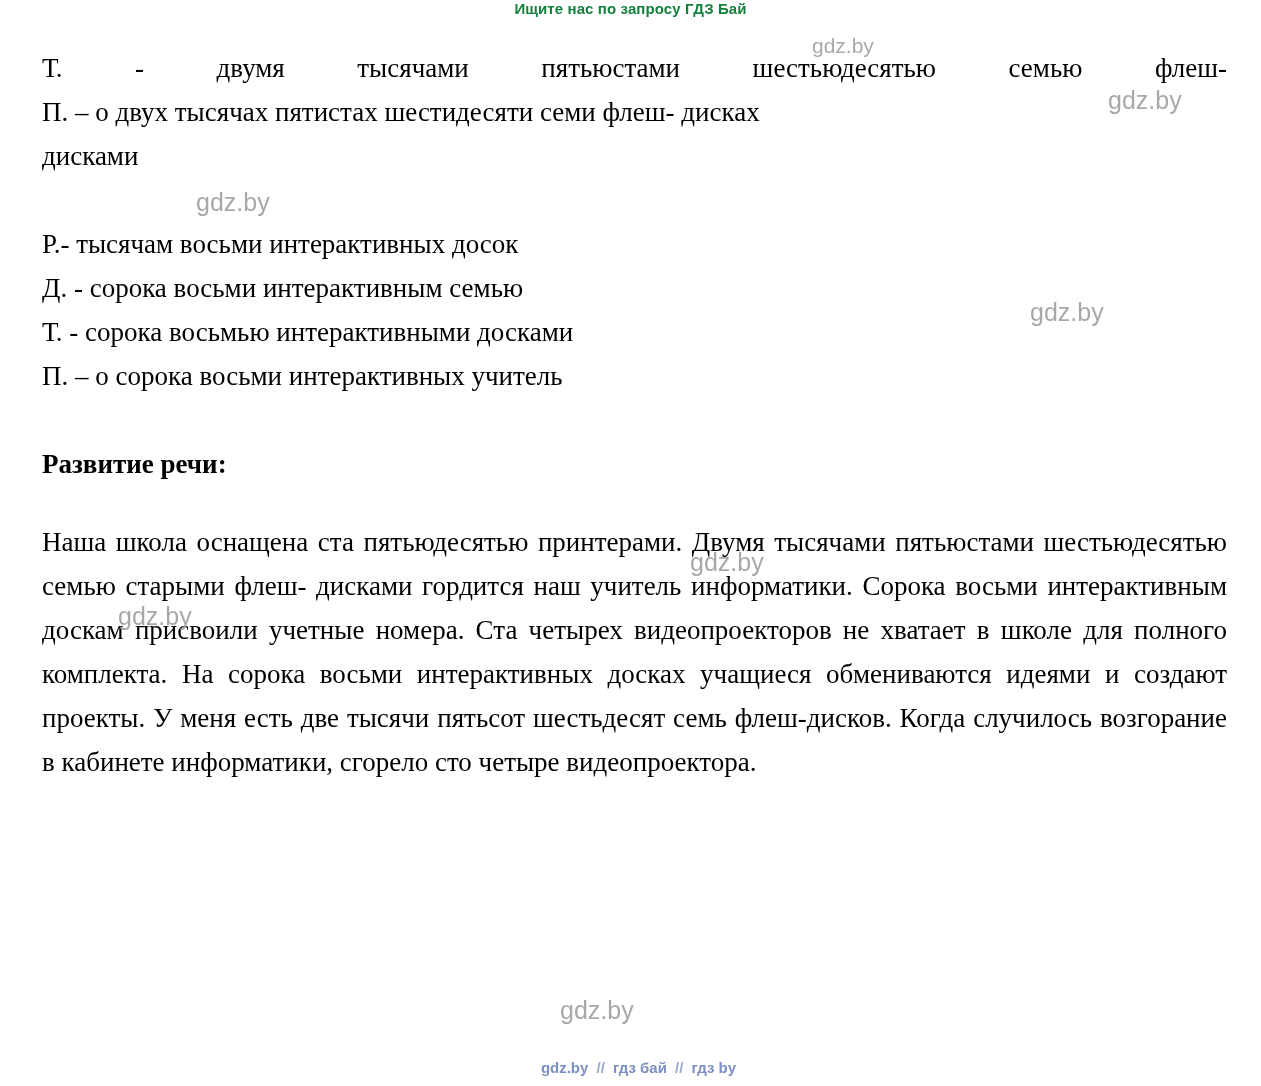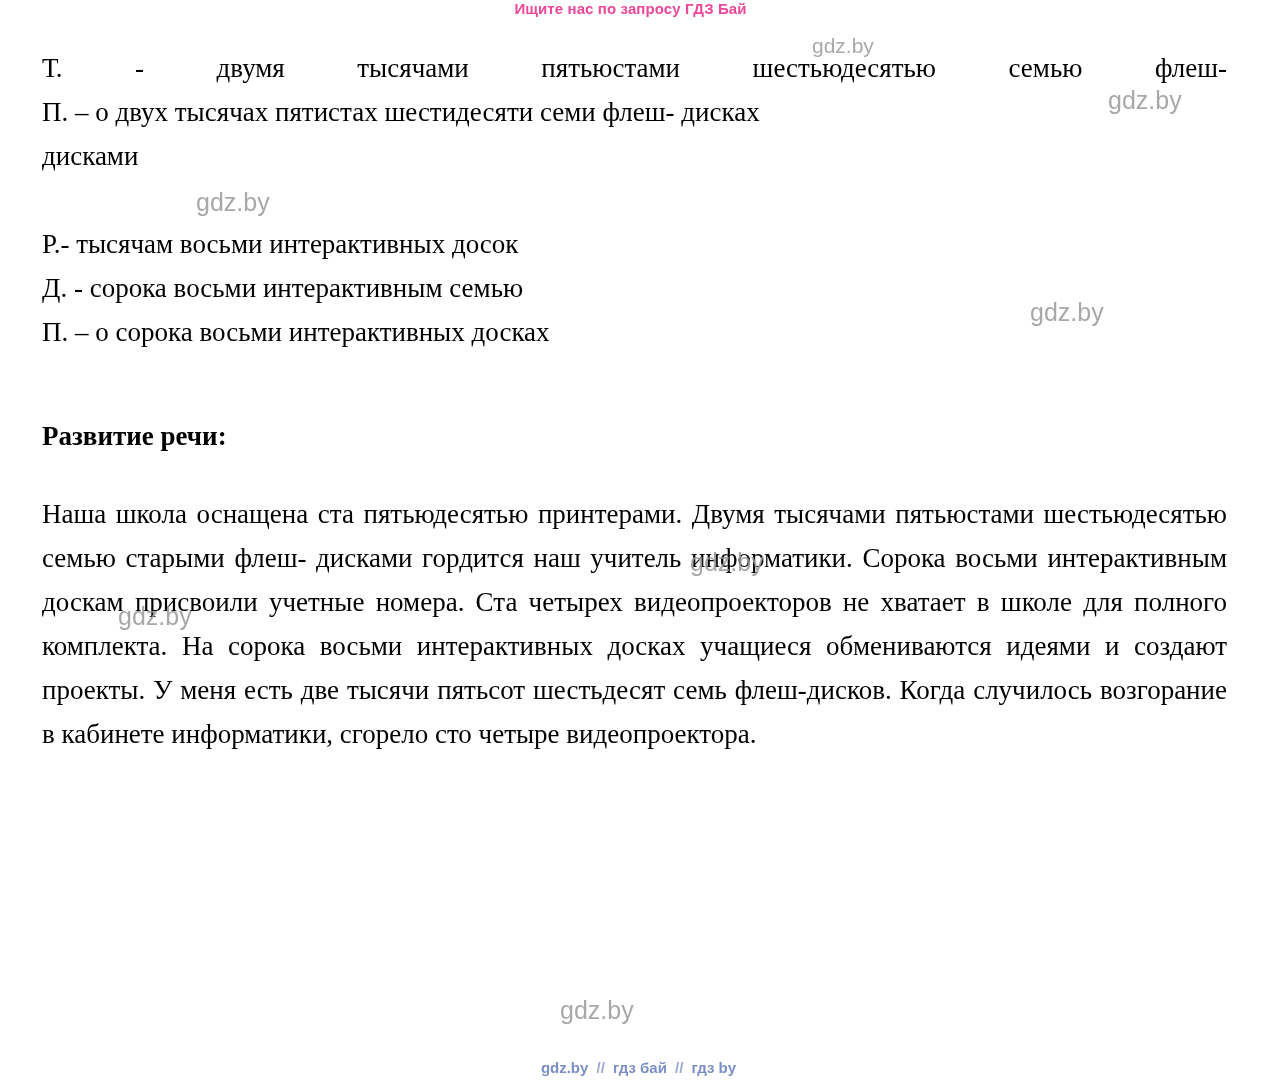--- a/index.html
+++ b/index.html
@@ -21,21 +21,21 @@
     height: 1086px;
   }
   .top-banner {
     position: absolute;
     top: 0px;
     left: 0;
     width: 1261px;
     text-align: center;
     font-family: "Liberation Sans", sans-serif;
     font-size: 15px;
-    color: #ec4899;
+    color: #15803d;
     font-weight: 600;
     letter-spacing: 0.1px;
   }
   .content {
     position: absolute;
     top: 46px;
     left: 42px;
     width: 1185px;
   }
   .line {
@@ -54,21 +54,20 @@
     line-height: 44px;
     text-align: justify;
     margin-top: 4px;
   }
   .spacer-sm { height: 44px; }
   .spacer-xs { height: 30px; }
   .bold-head {
     font-weight: bold;
     font-size: 27px;
     line-height: 44px;
-    margin-top: 16px;
   }
   .wm {
     position: absolute;
     font-family: "Liberation Sans", sans-serif;
     color: #9a9a9a;
     font-size: 21px;
     opacity: 0.85;
     pointer-events: none;
     white-space: nowrap;
   }
@@ -95,21 +94,22 @@
   <div class="content">
 
     <div class="just">Т. - двумя тысячами пятьюстами шестьюдесятью семью флеш-</div>
     <div class="line">П. – о двух тысячах пятистах шестидесяти семи флеш- дисках</div>
     <div class="line">дисками</div>
 
     <div class="spacer-sm"></div>
 
     <div class="line">Р.- тысячам восьми интерактивных досок</div>
     <div class="line">Д. - сорока восьми интерактивным семью</div>
-    <div class="line">П. – о сорока восьми интерактивных досках</div>
+    <div class="line">Т. - сорока восьмью  интерактивными досками</div>
+    <div class="line">П. – о сорока восьми интерактивных учитель</div>
 
     <div class="spacer-sm"></div>
 
     <div class="bold-head">Развитие речи:</div>
 
     <div class="spacer-xs"></div>
 
     <div class="para">Наша школа оснащена ста пятьюдесятью принтерами. Двумя тысячами пятьюстами шестьюдесятью семью старыми флеш- дисками гордится наш учитель информатики. Сорока восьми интерактивным доскам присвоили учетные номера. Ста четырех видеопроекторов не хватает в школе для полного комплекта. На сорока восьми интерактивных досках учащиеся обмениваются идеями и создают проекты. У меня есть две тысячи пятьсот шестьдесят семь флеш-дисков. Когда случилось возгорание в кабинете информатики, сгорело сто четыре видеопроектора.</div>
 
   </div>

